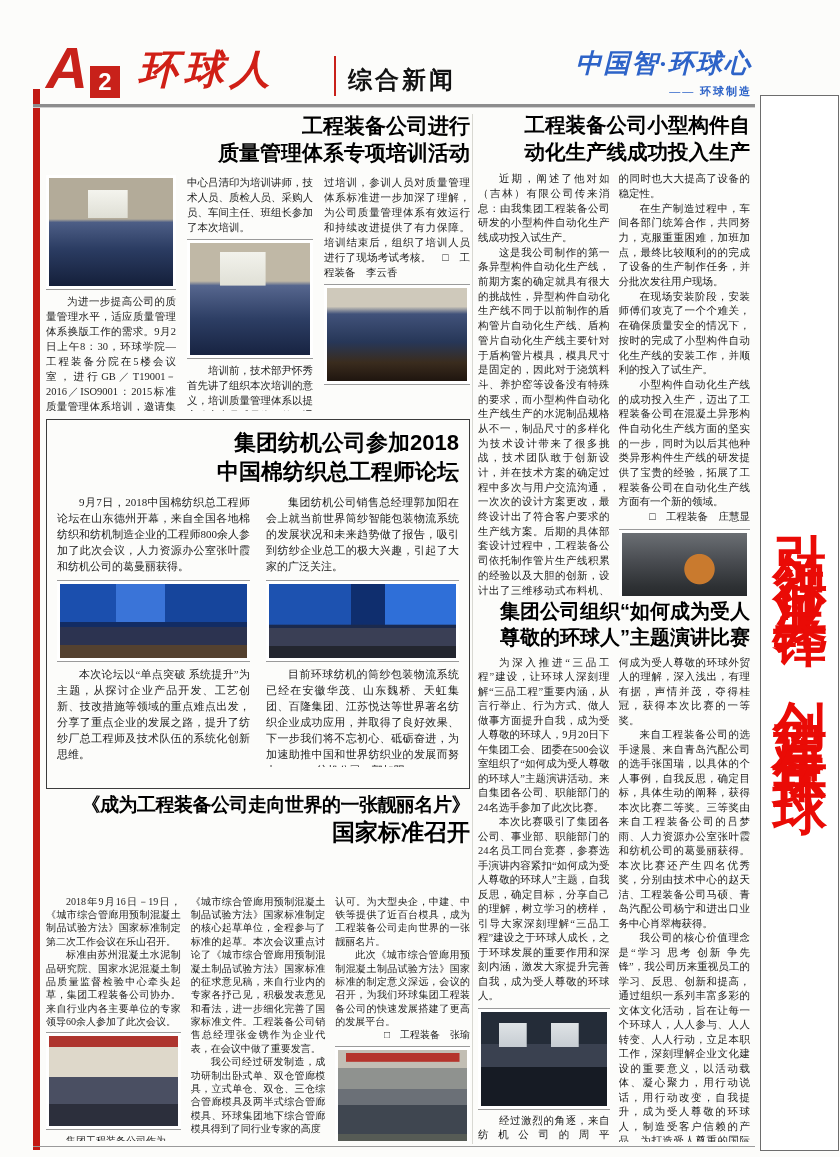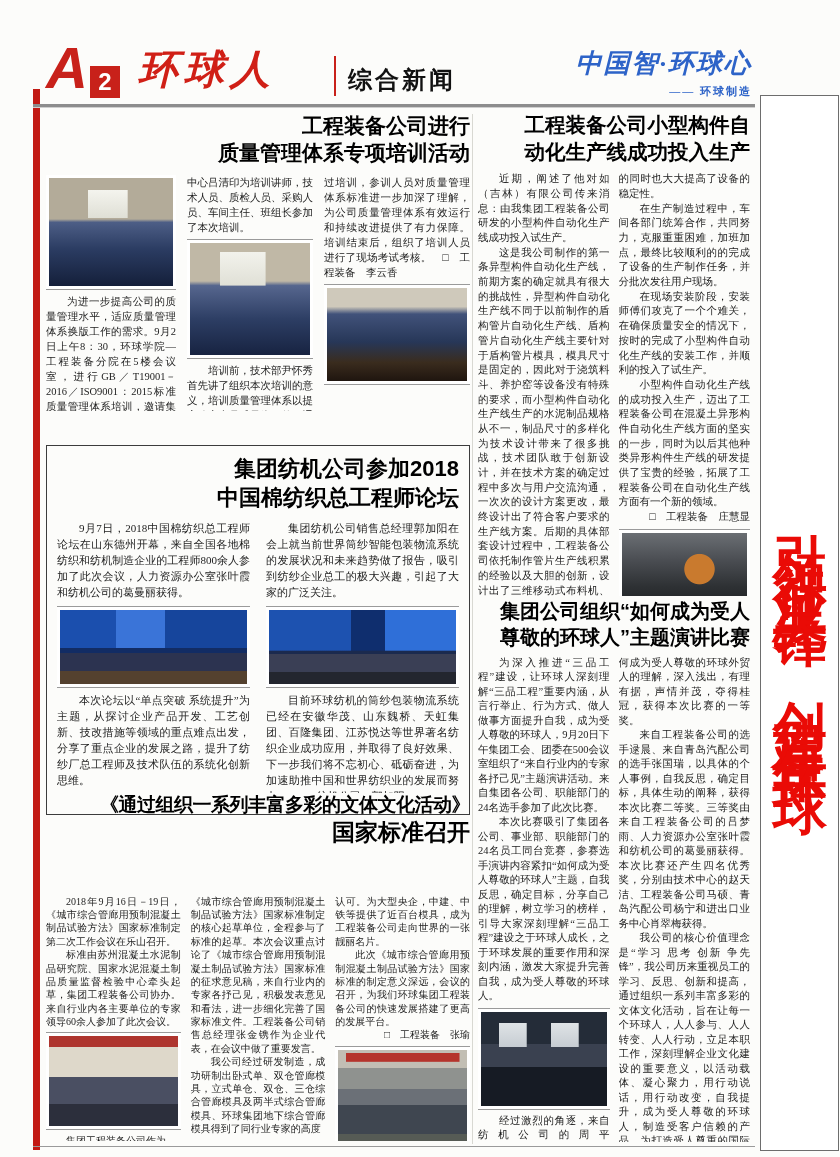--- a/index.html
+++ b/index.html
@@ -65,21 +65,21 @@
   .a1 .title{font-size:21px;}
   .a1 .cols{margin-top:8px;gap:11px;height:236px;}
   .a1 .col{font-size:10.5px;line-height:1.44;}
   .a1 .c1{width:130px;}
   .a1 .c2{width:126px;}
   .a1 .c3{width:146px;}
   .a1 .ph1{height:108px;margin-bottom:5px;}
   .a1 .ph2{height:112px;margin:5px 0;}
   .a1 .ph3{height:93px;margin-top:5px;}
   
-  .a3{left:46px;top:419px;width:402px;height:350px;border:1px solid #3c3c3c;padding:9px 10px;margin-top:26px;}
+  .a3{left:46px;top:419px;width:402px;height:350px;border:1px solid #3c3c3c;padding:9px 10px;}
   .a3 .title{font-size:22px;}
   .a3 .cols{margin-top:9px;gap:16px;height:272px;}
   .a3 .col{width:194px;font-size:11px;line-height:1.45;}
   .a3 .ph{height:74px;margin:6px 0;}
   
   .a5{left:46px;top:793px;width:424px;height:348px;}
   .a5 .t1{font-size:19px;letter-spacing:-0.5px;}
   .a5 .t2{font-size:23px;}
   .a5 .cols{margin-top:7px;gap:10px;height:288px;}
   .a5 .col{width:135px;font-size:10px;line-height:1.34;margin-top:40px;}
@@ -157,21 +157,21 @@
       <div class="col">
         <p class="para">集团纺机公司销售总经理郭加阳在会上就当前世界筒纱智能包装物流系统的发展状况和未来趋势做了报告，吸引到纺纱企业总工的极大兴趣，引起了大家的广泛关注。</p>
         <div class="photo p-speaker ph"></div>
         <p class="para">目前环球纺机的筒纱包装物流系统已经在安徽华茂、山东魏桥、天虹集团、百隆集团、江苏悦达等世界著名纺织企业成功应用，并取得了良好效果、下一步我们将不忘初心、砥砺奋进，为加速助推中国和世界纺织业的发展而努力。　□　纺机公司　郭加阳</p>
       </div>
     </div>
   </section>
 
   <section class="article a5">
     <div class="title">
-      <div class="t1">《通过组织一系列丰富多彩的文体文化活动》</div>
+      <div class="t1">《成为工程装备公司走向世界的一张靓丽名片》</div>
       <div class="t2">国家标准召开</div>
     </div>
     <div class="cols">
       <div class="col">
         <p class="para">2018年9月16日－19日，《城市综合管廊用预制混凝土制品试验方法》国家标准制定第二次工作会议在乐山召开。</p>
         <p class="para">标准由苏州混凝土水泥制品研究院、国家水泥混凝土制品质量监督检验中心牵头起草，集团工程装备公司协办。来自行业内各主要单位的专家领导60余人参加了此次会议。</p>
         <div class="photo p-meeting ph4"></div>
         <p class="para">集团工程装备公司作为</p>
       </div>
       <div class="col">
@@ -208,21 +208,21 @@
     </div>
   </section>
 
   <section class="article a4">
     <div class="title">
       <div>集团公司组织“如何成为受人</div>
       <div>尊敬的环球人”主题演讲比赛</div>
     </div>
     <div class="cols">
       <div class="col">
-        <p class="para">为深入推进“三品工程”建设，让环球人深刻理解“三品工程”重要内涵，从言行举止、行为方式、做人做事方面提升自我，成为受人尊敬的环球人，9月20日下午集团工会、团委在500会议室组织了“来自行业内的专家各抒己见”主题演讲活动。来自集团各公司、职能部门的24名选手参加了此次比赛。</p>
+        <p class="para">为深入推进“三品工程”建设，让环球人深刻理解“三品工程”重要内涵，从言行举止、行为方式、做人做事方面提升自我，成为受人尊敬的环球人，9月20日下午集团工会、团委在500会议室组织了“如何成为受人尊敬的环球人”主题演讲活动。来自集团各公司、职能部门的24名选手参加了此次比赛。</p>
         <p class="para">本次比赛吸引了集团各公司、事业部、职能部门的24名员工同台竞赛，参赛选手演讲内容紧扣“如何成为受人尊敬的环球人”主题，自我反思，确定目标，分享自己的理解，树立学习的榜样，引导大家深刻理解“三品工程”建设之于环球人成长，之于环球发展的重要作用和深刻内涵，激发大家提升完善自我，成为受人尊敬的环球人。</p>
         <div class="photo p-contest ph7"></div>
         <p class="para">经过激烈的角逐，来自纺机公司的周平以“演”和“讲”的方式，从毛遂自荐的历史典故点题，阐述了他对如</p>
       </div>
       <div class="col">
         <p class="para noindent">何成为受人尊敬的环球外贸人的理解，深入浅出，有理有据，声情并茂，夺得桂冠，获得本次比赛的一等奖。</p>
         <p class="para">来自工程装备公司的选手逯晨、来自青岛汽配公司的选手张国瑞，以具体的个人事例，自我反思，确定目标，具体生动的阐释，获得本次比赛二等奖。三等奖由来自工程装备公司的吕梦雨、人力资源办公室张叶霞和纺机公司的葛曼丽获得。本次比赛还产生四名优秀奖，分别由技术中心的赵天洁、工程装备公司马硕、青岛汽配公司杨宁和进出口业务中心肖翠梅获得。</p>
         <p class="para">我公司的核心价值理念是“学习 思考 创新 争先锋”，我公司历来重视员工的学习、反思、创新和提高，通过组织一系列丰富多彩的文体文化活动，旨在让每一个环球人，人人参与、人人转变、人人行动，立足本职工作，深刻理解企业文化建设的重要意义，以活动载体、凝心聚力，用行动说话，用行动改变，自我提升，成为受人尊敬的环球人，制造受客户信赖的产品，为打造受人尊重的国际一流企业而努力，推动环球走向更美好的未来！　□　集团办　苗昕怡</p>
       </div>
     </div>

